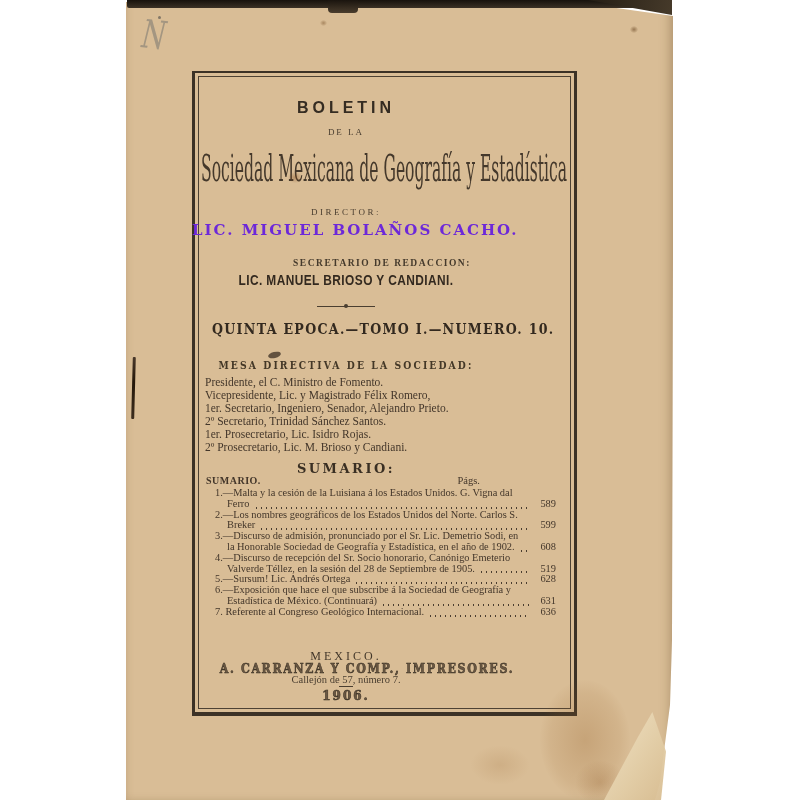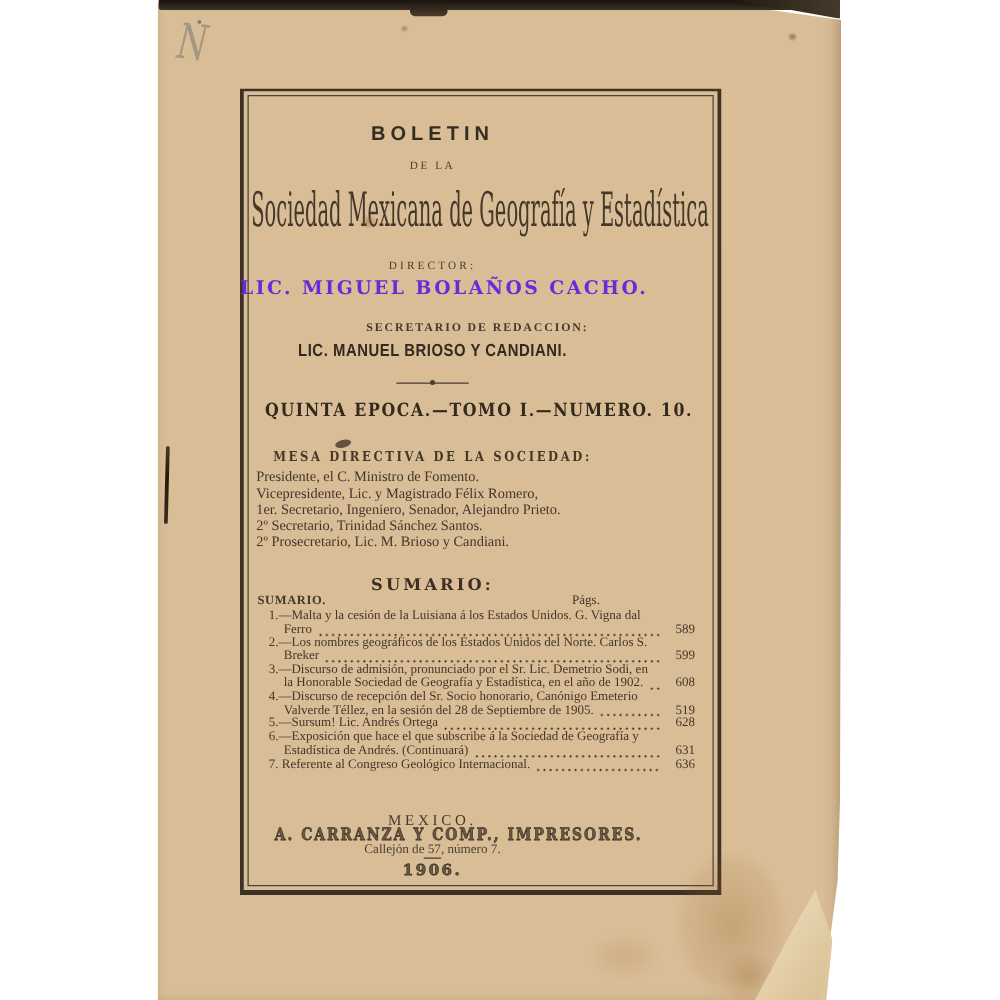--- a/index.html
+++ b/index.html
@@ -145,20 +145,21 @@
 
       <div class="cline edition">QUINTA EPOCA.—TOMO I.—NUMERO. 10.</div>
 
       <div class="ornament-blob"></div>
       <div class="cline board-heading">MESA DIRECTIVA DE LA SOCIEDAD:</div>
       <div class="board-members" id="board-members">
           <div class="member">Presidente, el C. Ministro de Fomento.</div>
           <div class="member">Vicepresidente, Lic. y Magistrado Félix Romero,</div>
           <div class="member">1er. Secretario, Ingeniero, Senador, Alejandro Prieto.</div>
           <div class="member">2º Secretario, Trinidad Sánchez Santos.</div>
+          <div class="member">1er. Prosecretario, Lic. Isidro Rojas.</div>
           <div class="member">2º Prosecretario, Lic. M. Brioso y Candiani.</div>
         </div>
 
       <div class="cline sum-heading">SUMARIO:</div>
       <div class="sum-subhead">
         <span class="l">SUMARIO.</span>
         <span class="r">Págs.</span>
       </div>
       <div class="summary-items" id="summary-items">
           <div class="sum-line">
@@ -195,21 +196,21 @@
           </div>
           <div class="sum-line">
             <span class="sum-text">5.—Sursum! Lic. Andrés Ortega</span>
             <span class="leader"></span>
             <span class="sum-page">628</span>
           </div>
           <div class="sum-line">
             <span class="sum-text">6.—Exposición que hace el que subscribe á la Sociedad de Geografía y</span>
           </div>
           <div class="sum-line cont">
-            <span class="sum-text">Estadística de Andrés. (Continuará)</span>
+            <span class="sum-text">Estadística de México. (Continuará)</span>
             <span class="leader"></span>
             <span class="sum-page">631</span>
           </div>
           <div class="sum-line">
             <span class="sum-text">7. Referente al Congreso Geológico Internacional.</span>
             <span class="leader"></span>
             <span class="sum-page">636</span>
           </div>
         </div>
 

